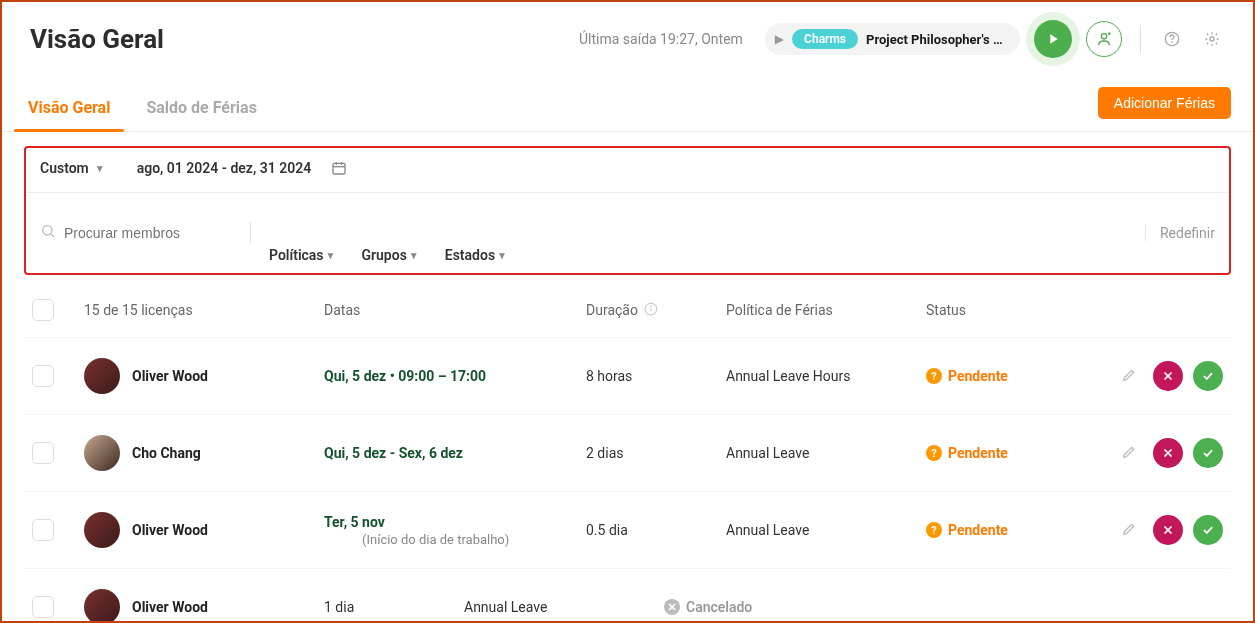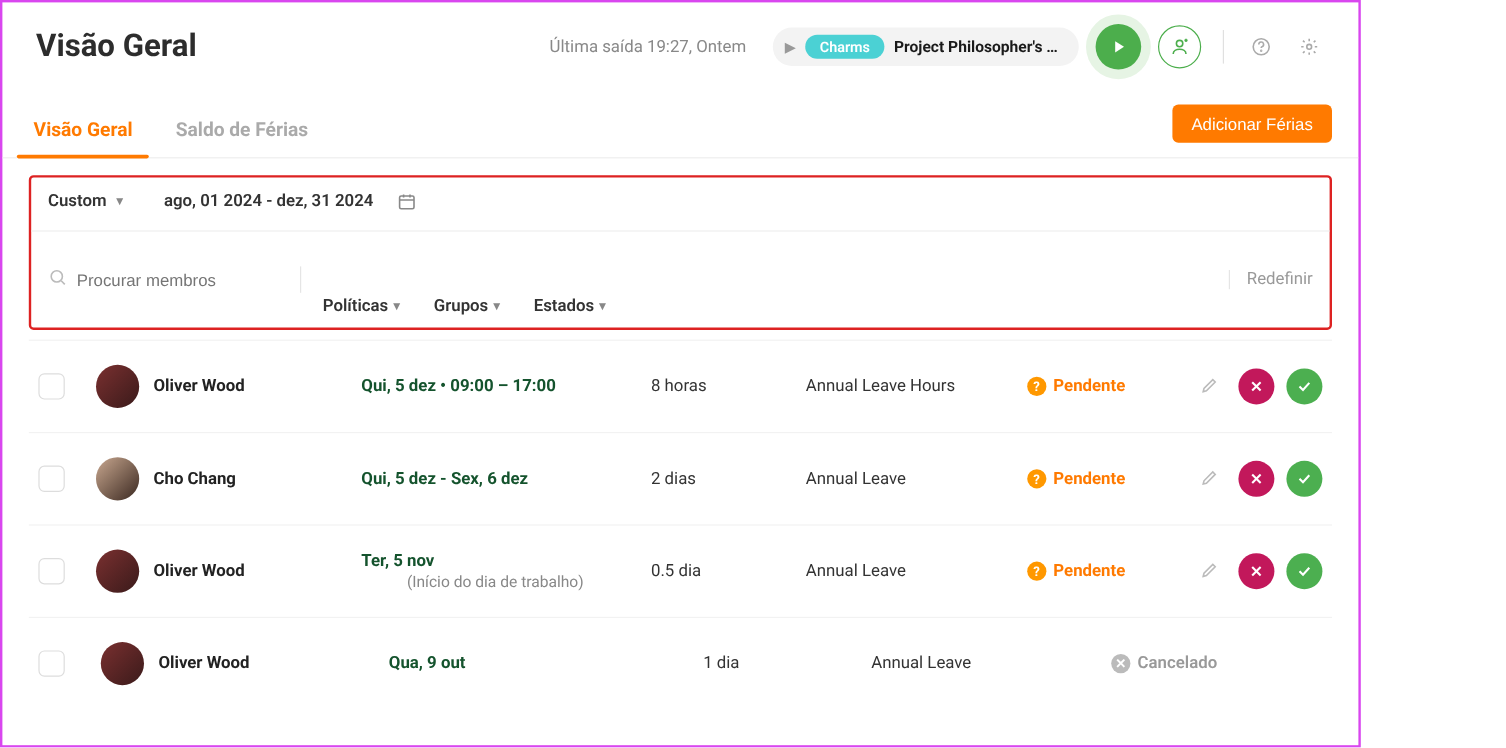--- a/index.html
+++ b/index.html
@@ -1,17 +1,17 @@
 <!DOCTYPE html>
 <html><head>
 <meta charset="utf-8">
 <style>
 * { box-sizing: border-box; margin: 0; padding: 0; }
 body { font-family: -apple-system, BlinkMacSystemFont, "Segoe UI", Roboto, sans-serif; background: #fff; color: #333; width: 1255px; }
-.container { border: 2px solid #d946ef; width: 1134px; height: 623px; overflow: hidden; position: relative; }
+.container { border: 2px solid #c2410c; width: 1255px; height: 623px; overflow: hidden; position: relative; }
 
 .header { display: flex; align-items: center; justify-content: space-between; padding: 18px 28px 12px 28px; }
 .page-title { font-size: 26px; font-weight: 700; color: #2d2d2d; }
 .header-right { display: flex; align-items: center; gap: 14px; }
 .last-exit { font-size: 14px; color: #888; margin-right: 8px; }
 .pill-box { display: flex; align-items: center; background: #f3f3f3; border-radius: 24px; padding: 6px 14px 6px 10px; gap: 8px; }
 .play-tri { color: #999; font-size: 12px; }
 .charms-badge { background: #4bd1d4; color: #fff; font-size: 12px; font-weight: 600; padding: 3px 12px; border-radius: 12px; }
 .project-name { font-size: 13px; font-weight: 700; color: #1a1a1a; max-width: 140px; overflow: hidden; text-overflow: ellipsis; white-space: nowrap; }
 .play-btn { width: 38px; height: 38px; border-radius: 50%; background: #4cae4c; display: flex; align-items: center; justify-content: center; box-shadow: 0 0 0 8px #e6f4e4; cursor: pointer; }
@@ -158,20 +158,40 @@
     </div>
     <div class="filter-dd">
       <span>Estados</span>
       <span class="caret">▼</span>
     </div>
     <div class="reset">Redefinir</div>
   </div>
 </div>
 
 <div class="table">
+  <div class="thead">
+    <div class="col-check">
+          <div class="check"></div>
+        </div>
+    <div class="col-name">15 de 15 licenças</div>
+    <div class="col-dates">Datas</div>
+    <div class="col-dur">
+      <span>Duração</span>
+      <span style="color:#ccc">
+        <svg class="ico" viewBox="0 0 24 24" style="width:14px;height:14px">
+              <circle cx="12" cy="12" r="10"></circle>
+              <line x1="12" y1="10" x2="12" y2="16"></line>
+              <circle cx="12" cy="7" r="0.5" fill="currentColor"></circle>
+            </svg>
+      </span>
+    </div>
+    <div class="col-pol">Política de Férias</div>
+    <div class="col-status">Status</div>
+    <div class="col-act"></div>
+  </div>
   <div id="tbody">
         <div class="trow">
     <div class="col-check">
             <div class="check"></div>
           </div>
     <div class="col-name">
       <div class="name-cell">
         <div class="avatar "></div>
         <span>Oliver Wood</span>
       </div>
@@ -292,24 +312,20 @@
         <div class="trow">
     <div class="col-check">
             <div class="check"></div>
           </div>
     <div class="col-name">
       <div class="name-cell">
         <div class="avatar "></div>
         <span>Oliver Wood</span>
       </div>
     </div>
-    <div class="col-dates">
-      <div class="dates-main">Qua, 9 out</div>
-
-    </div>
     <div class="col-dur">1 dia</div>
     <div class="col-pol">Annual Leave</div>
     <div class="col-status">
             <div class="status-canc">
               <span class="status-dot gray">✕</span>
               <span>Cancelado</span>
             </div>
           </div>
     <div class="col-act"></div>
   </div>

